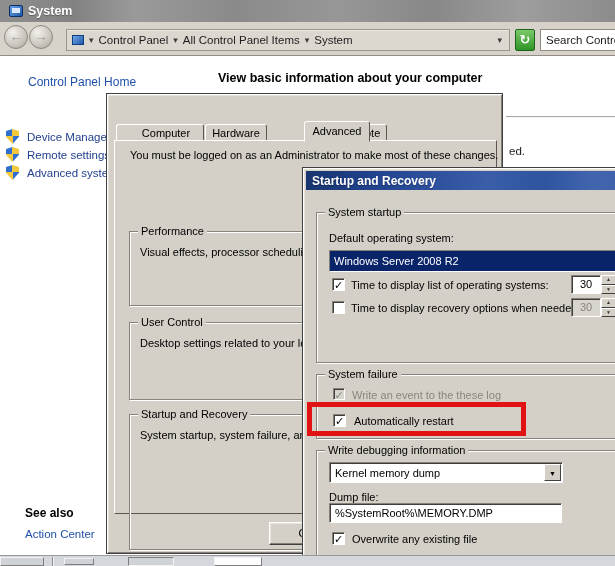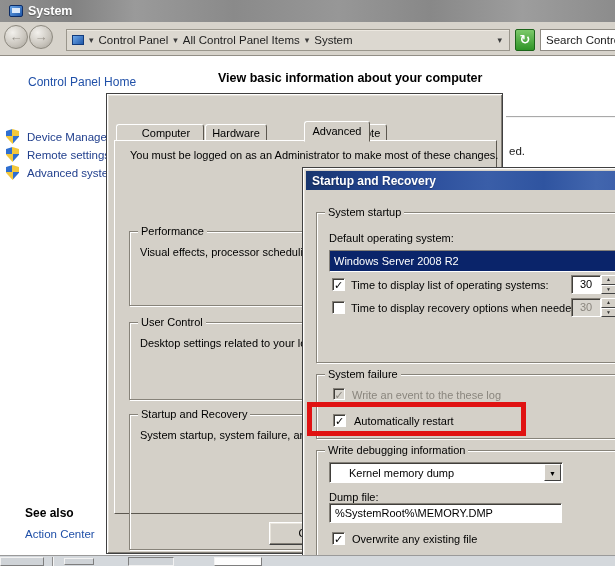--- a/index.html
+++ b/index.html
@@ -73,21 +73,21 @@
 
   .cb { position:absolute; width:13px; height:13px; background:#fff; border:1px solid; border-color:#848078 #fff #fff #848078;
     box-shadow:inset 1px 1px 0 #403e3a; font-size:11px; font-weight:bold; line-height:12px; text-align:center; color:#000; }
   .cb.disabled { background:#d8d5ce; color:#8a867e; }
 
   .sunken { background:#fff; border:1px solid; border-color:#848078 #fff #fff #848078; box-shadow:inset 1px 1px 0 #403e3a; }
   .combo-sel { position:absolute; display:flex; align-items:center; font-size:11px; }
   .combo-sel .inner { flex:1; height:100%; background:#0a246a; color:#fff; display:flex; align-items:center; padding-left:4px; white-space:nowrap; overflow:hidden; }
   .combo { position:absolute; background:#fff; border:1px solid; border-color:#848078 #fff #fff #848078;
     box-shadow:inset 1px 1px 0 #403e3a; font-size:11px; display:flex; align-items:center; }
-  .combo .txt { flex:1; padding-left:19px; white-space:nowrap; overflow:hidden; }
+  .combo .txt { flex:1; padding-left:5px; white-space:nowrap; overflow:hidden; }
   .combo-btn { width:17px; align-self:stretch; margin:1px; background:#d4d0c8; border:1px solid; border-color:#fff #404040 #404040 #fff;
     font-size:7px; text-align:center; line-height:17px; color:#000; }
   .spinbox { position:absolute; font-size:11px; text-align:center; color:#000; line-height:17px; }
   .spinbox.disabled { color:#8a867e; background:#d8d5ce; }
   .spincol { position:absolute; width:15px; display:flex; flex-direction:column; }
   .spinbtn { flex:1; background:#d4d0c8; border:1px solid; border-color:#fff #404040 #404040 #fff; font-size:5px; line-height:7px; text-align:center; color:#333; }
   .field { position:absolute; font-size:11px; color:#000; padding-left:5px; font-family:inherit; }
 
   .btn { position:absolute; background:#d4d0c8; border:1px solid; border-color:#fff #404040 #404040 #fff;
     box-shadow:inset -1px -1px 0 #848078, inset 1px 1px 0 #e8e4dc; font-size:11px; text-align:center; color:#000; }

